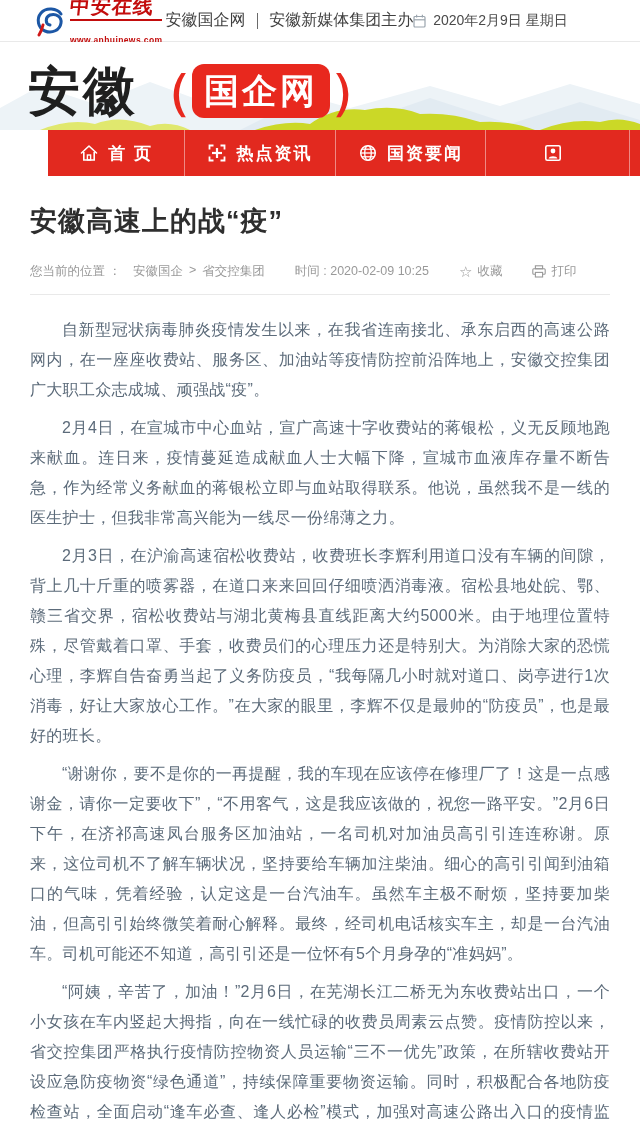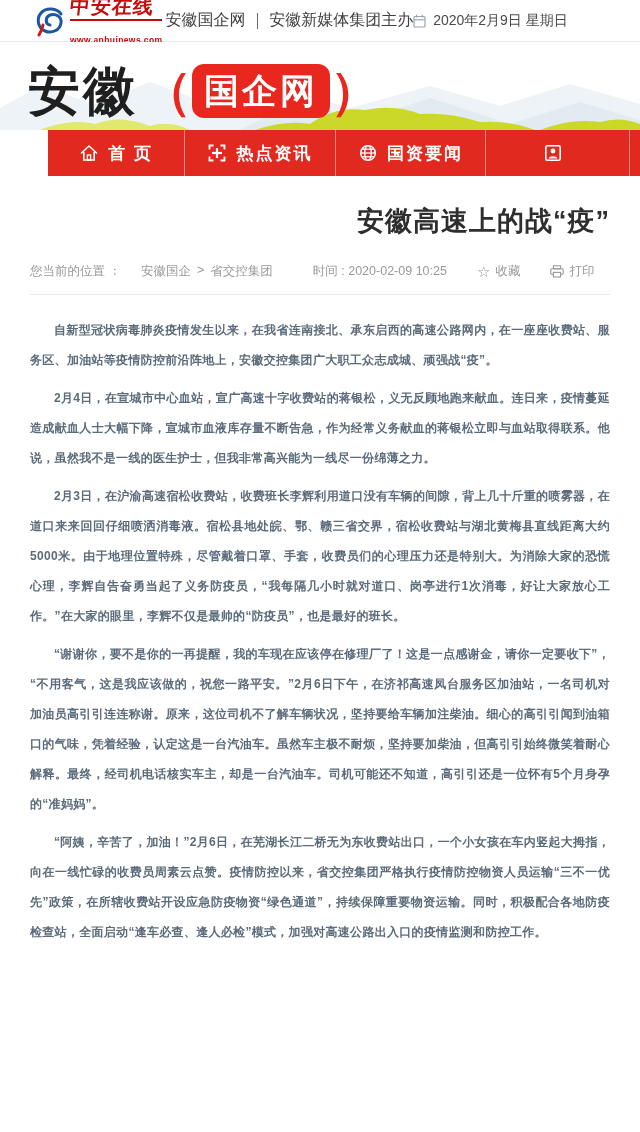--- a/index.html
+++ b/index.html
@@ -59,36 +59,36 @@
   .nav-item:last-child{border-right:none;justify-content:flex-start;padding-left:10px;overflow:hidden;}
   .nav-item .nav-icon{width:20px;height:20px;flex:0 0 auto;}
   .nav-label{
     color:#fff;font-size:17px;font-weight:bold;letter-spacing:2px;white-space:nowrap;
   }
   .w1{width:143px;} .w2{width:157px;} .w3{width:157px;} .w4{width:150px;} .w5{flex:1;}
   
   .content{padding:28px 30px 20px;}
   .article-title{
     font-size:27px;font-weight:bold;color:var(--title-text);
-    letter-spacing:1px;line-height:1.3;text-align:right;
+    letter-spacing:1px;line-height:1.3;
   }
   .meta-row{
     margin-top:24px;display:flex;align-items:flex-start;
     font-size:12.5px;color:var(--meta-text);white-space:nowrap;
   }
   .meta-row .crumb{color:var(--meta-text);text-decoration:none;cursor:pointer;}
   .meta-row .crumb-sep{margin:0 6px;}
-  .meta-time{margin-left:40px;}
+  .meta-time{margin-left:30px;}
   .meta-action{margin-left:30px;display:flex;align-items:center;gap:5px;cursor:pointer;}
   .star-glyph{font-size:15px;line-height:1;color:var(--meta-text);}
   .content-divider{border:none;border-top:1px solid #e9e9e9;margin-top:14px;}
   .article-body{padding-top:20px;}
   .article-body p{
-    font-size:12px;line-height:30px;color:var(--body-text);
-    text-indent:2em;text-align:justify;margin-bottom:8px;letter-spacing:.3px;font-weight:bold;
+    font-size:16px;line-height:30px;color:var(--body-text);
+    text-indent:2em;text-align:justify;margin-bottom:8px;letter-spacing:.3px;
   }
 </style>
 </head>
 <body>
 
 <header class="topbar">
   <div class="logo-group">
     <svg class="logo-swirl" viewBox="0 0 34 32">
       <path d="M27,9 C23,3 12,2 7,8 C2,14 4,23 11,26 C18,29 26,25 27,18 C28,12 22,8 16,10 C11,12 11,19 16,20" fill="none" stroke="#1c57a5" stroke-width="3" stroke-linecap="round"></path>
       <path d="M9,20 C8,24 7,27 5,30" fill="none" stroke="#d01818" stroke-width="3" stroke-linecap="round"></path>
@@ -178,21 +178,21 @@
       <line x1="6" y1="14" x2="11" y2="14" stroke="#fff" stroke-width="1.4"></line>
     </svg>
   </div>
 </nav>
 
 <main class="content">
   <h1 class="article-title">安徽高速上的战“疫”</h1>
 
   <div class="meta-row">
     <span>您当前的位置 ：</span>
-    <a class="crumb" style="margin-left:20px">安徽国企</a>
+    <a class="crumb" style="margin-left:12px">安徽国企</a>
     <span class="crumb-sep">&gt;</span>
     <a class="crumb">省交控集团</a>
     <span class="meta-time">时间 : 2020-02-09 10:25</span>
     <span class="meta-action">
       <span class="star-glyph">☆</span>
       <span>收藏</span>
     </span>
     <span class="meta-action">
       <svg width="14" height="13" viewBox="0 0 14 13">
         <rect x="3.4" y="0.8" width="7.2" height="3" fill="none" stroke="#999" stroke-width="1.1"></rect>

